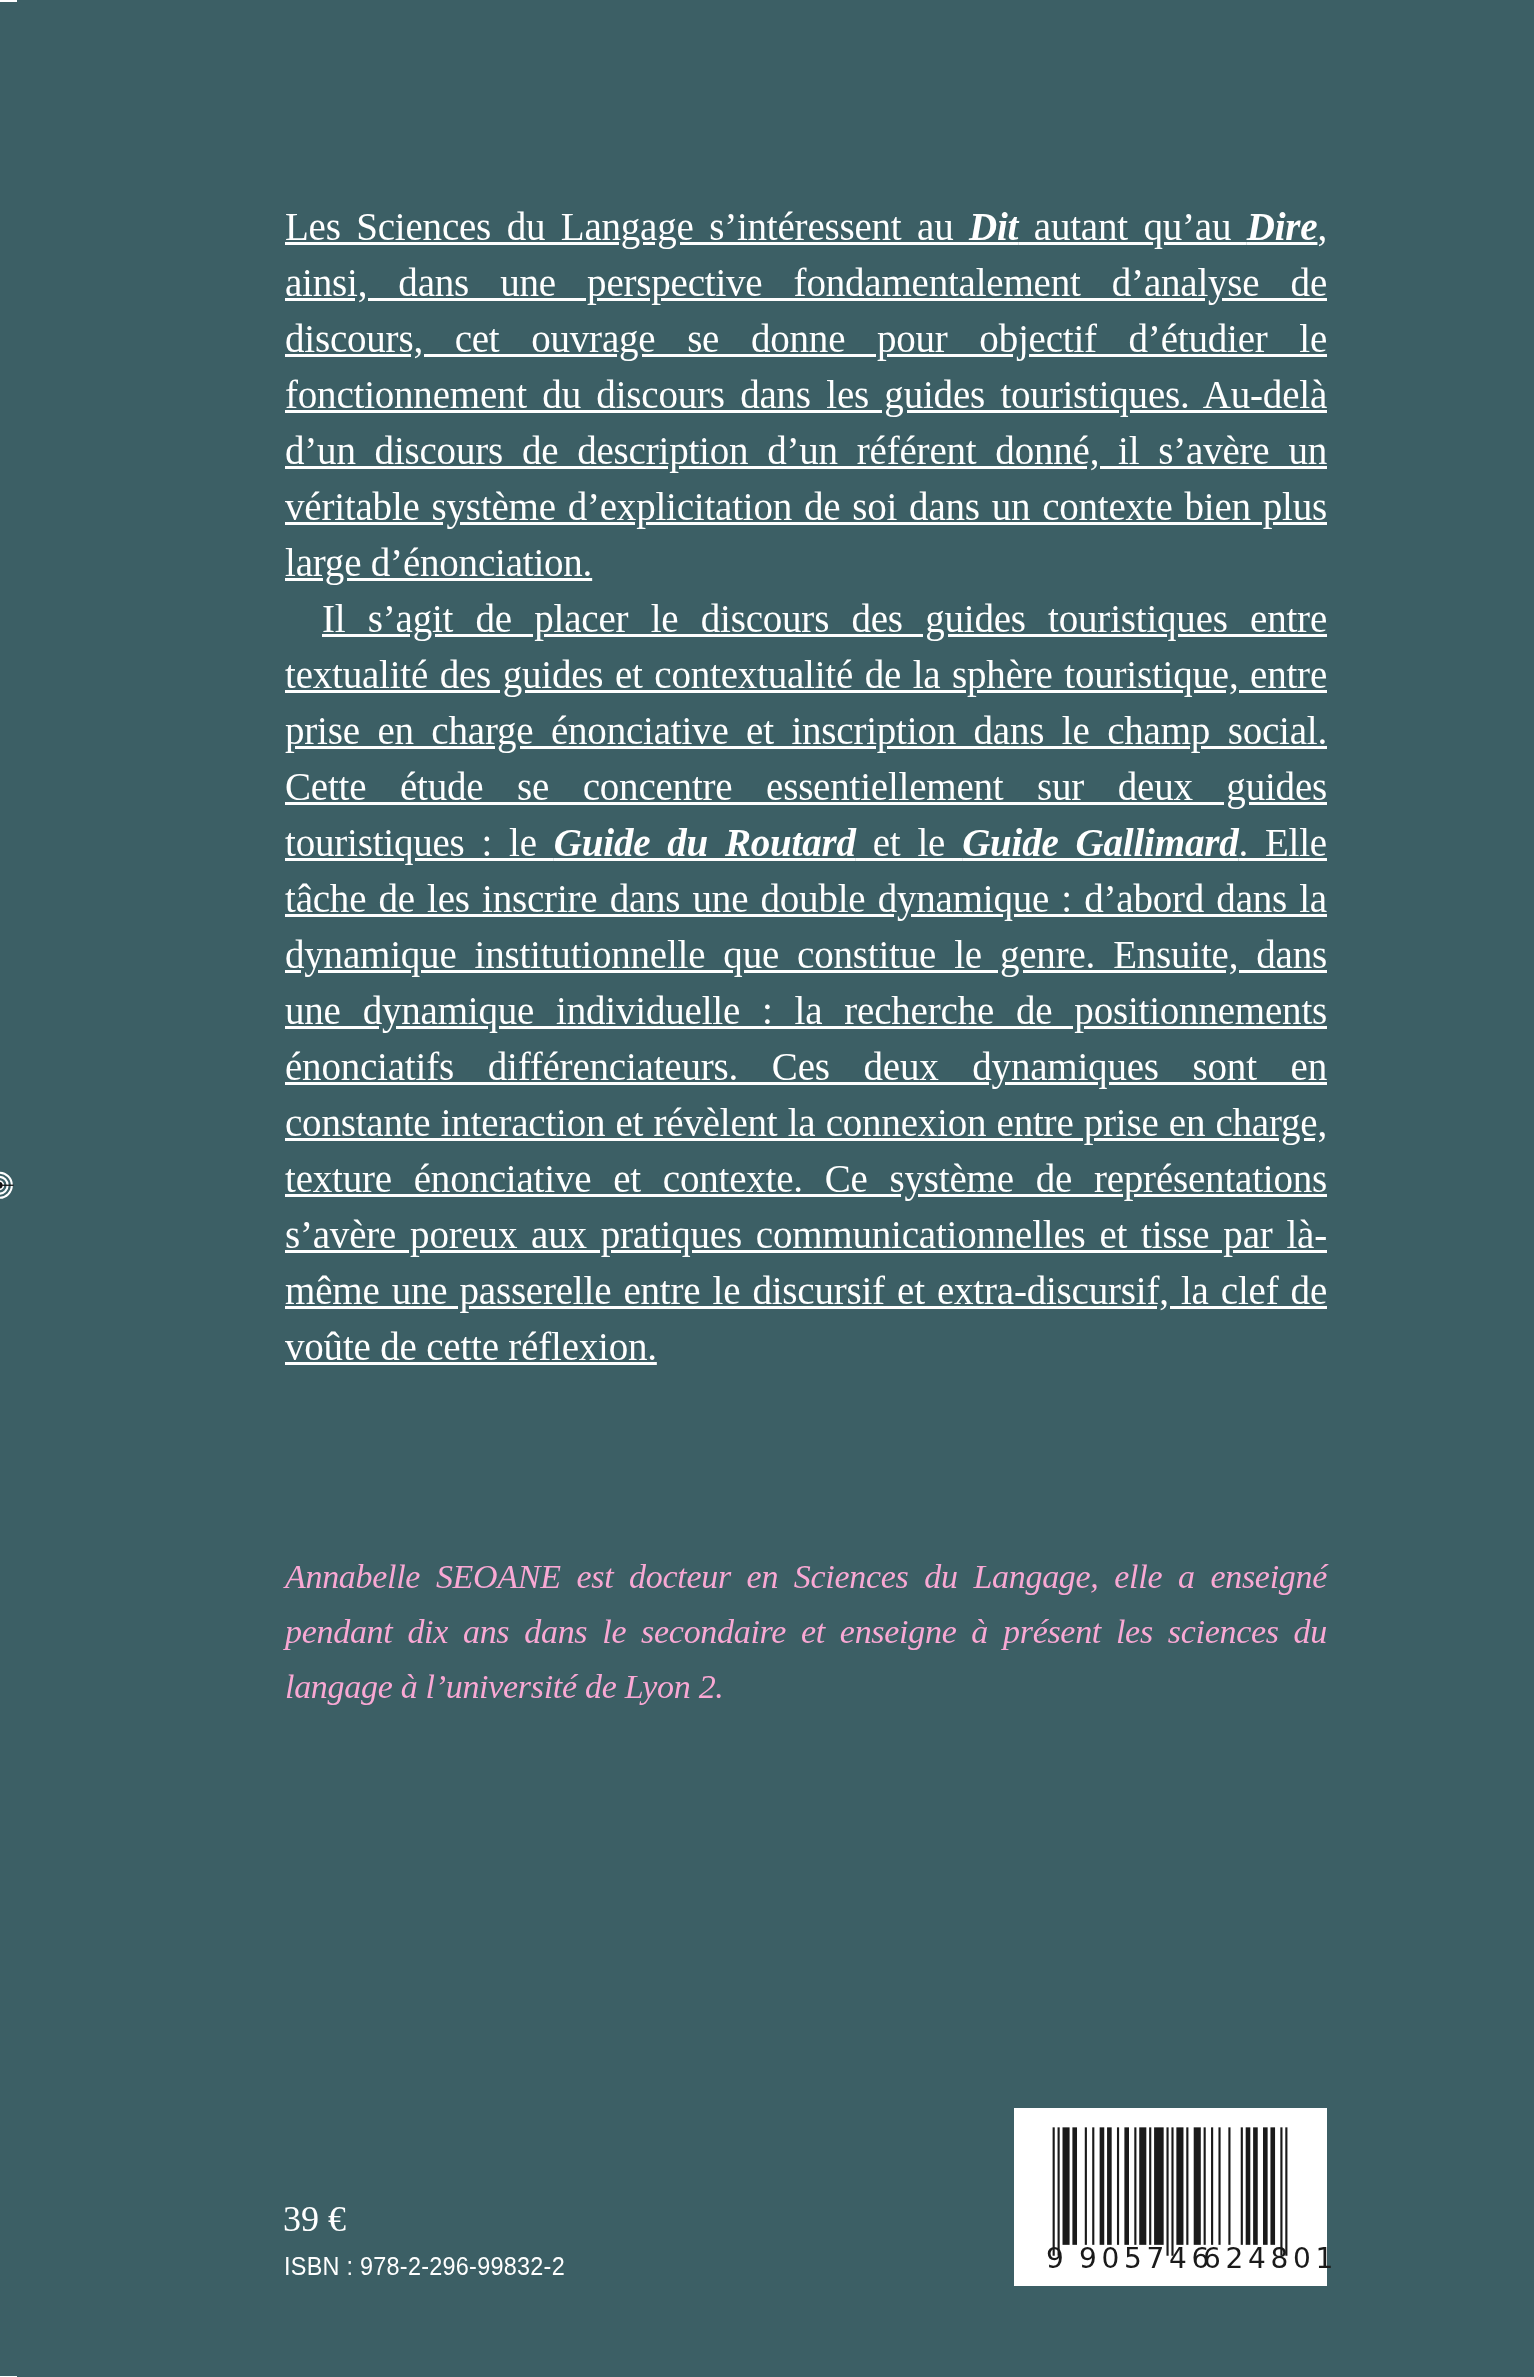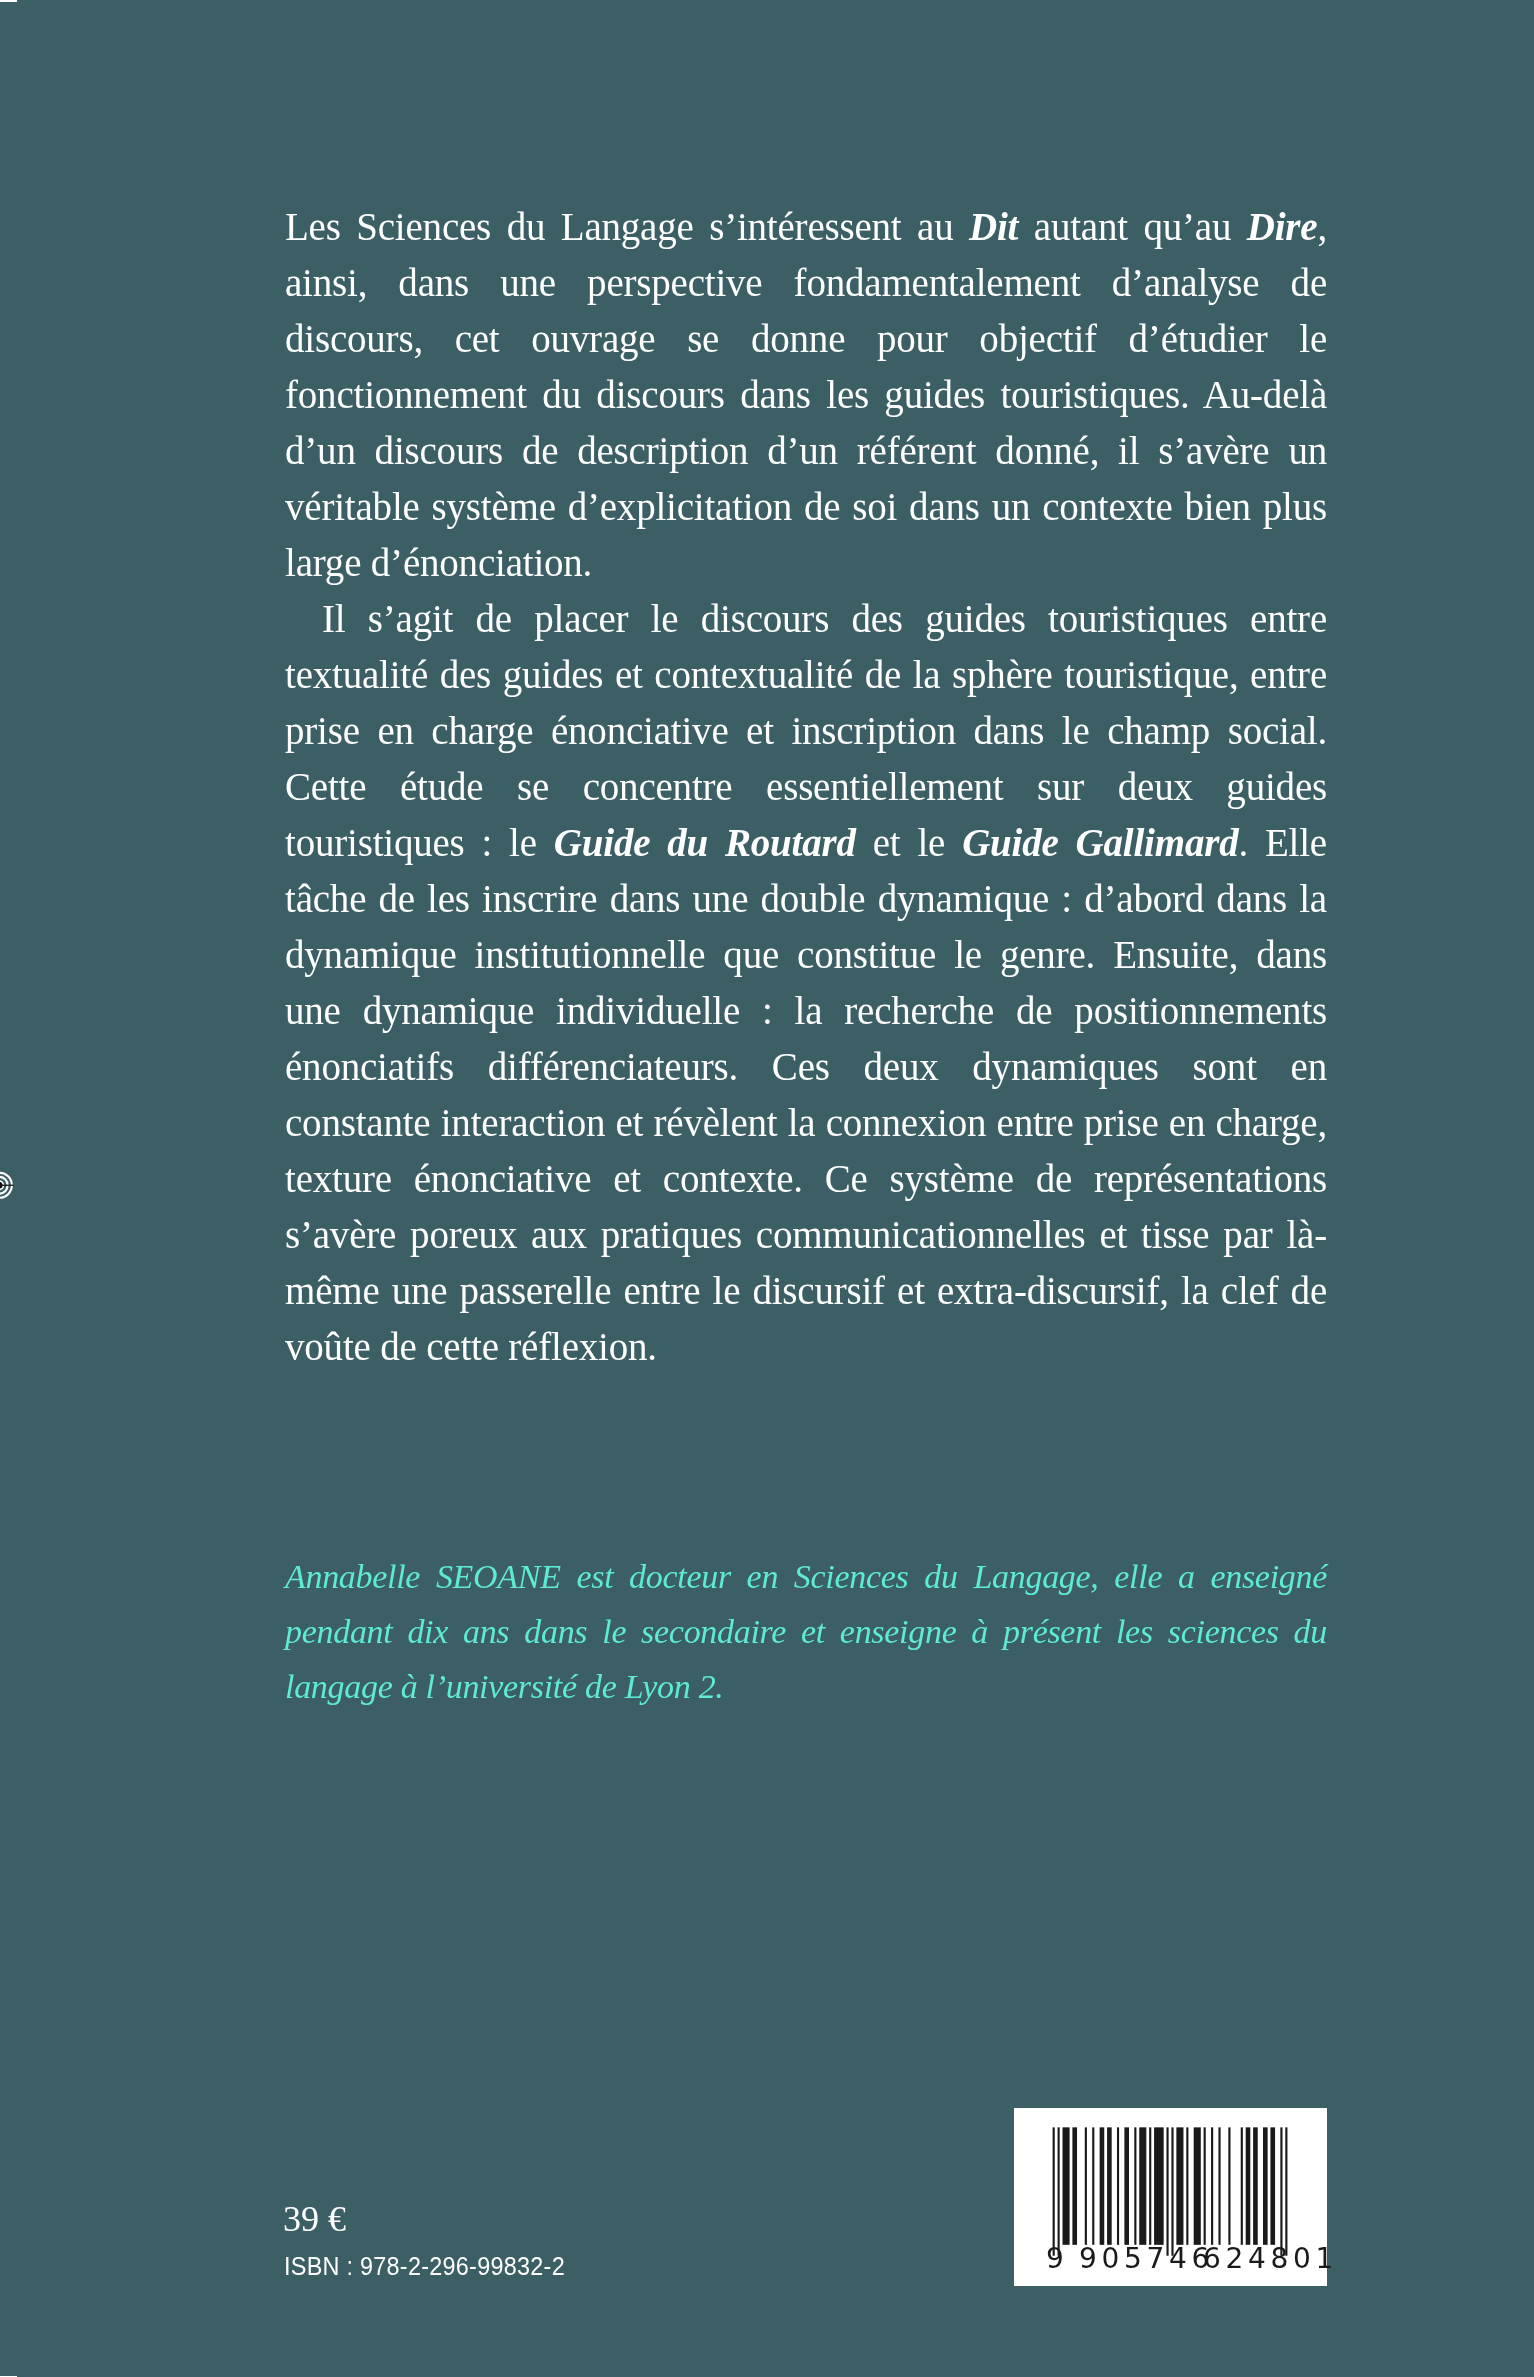--- a/index.html
+++ b/index.html
@@ -36,39 +36,40 @@
       top: 199px;
       width: 1042px;
       font-size: 39px;
       line-height: 56px;
       text-align: justify;
       color: #ffffff;
       letter-spacing: -0.2px;
     }
     .blurb p {
       margin: 0;
+      text-decoration: underline;
     }
     .blurb p.indent {
       text-indent: 37px;
     }
     .blurb em {
       font-style: italic;
       font-weight: bold;
     }
 
     .bio {
       position: absolute;
       left: 285px;
       top: 1549px;
       width: 1042px;
       font-size: 34px;
       line-height: 55px;
       font-style: italic;
       text-align: justify;
-      color: #5eead4;
+      color: #f9a8d4;
       letter-spacing: -0.3px;
     }
     .bio p { margin: 0; }
 
     .price {
       position: absolute;
       left: 283px;
       top: 2198px;
       font-size: 36px;
       line-height: 42px;

